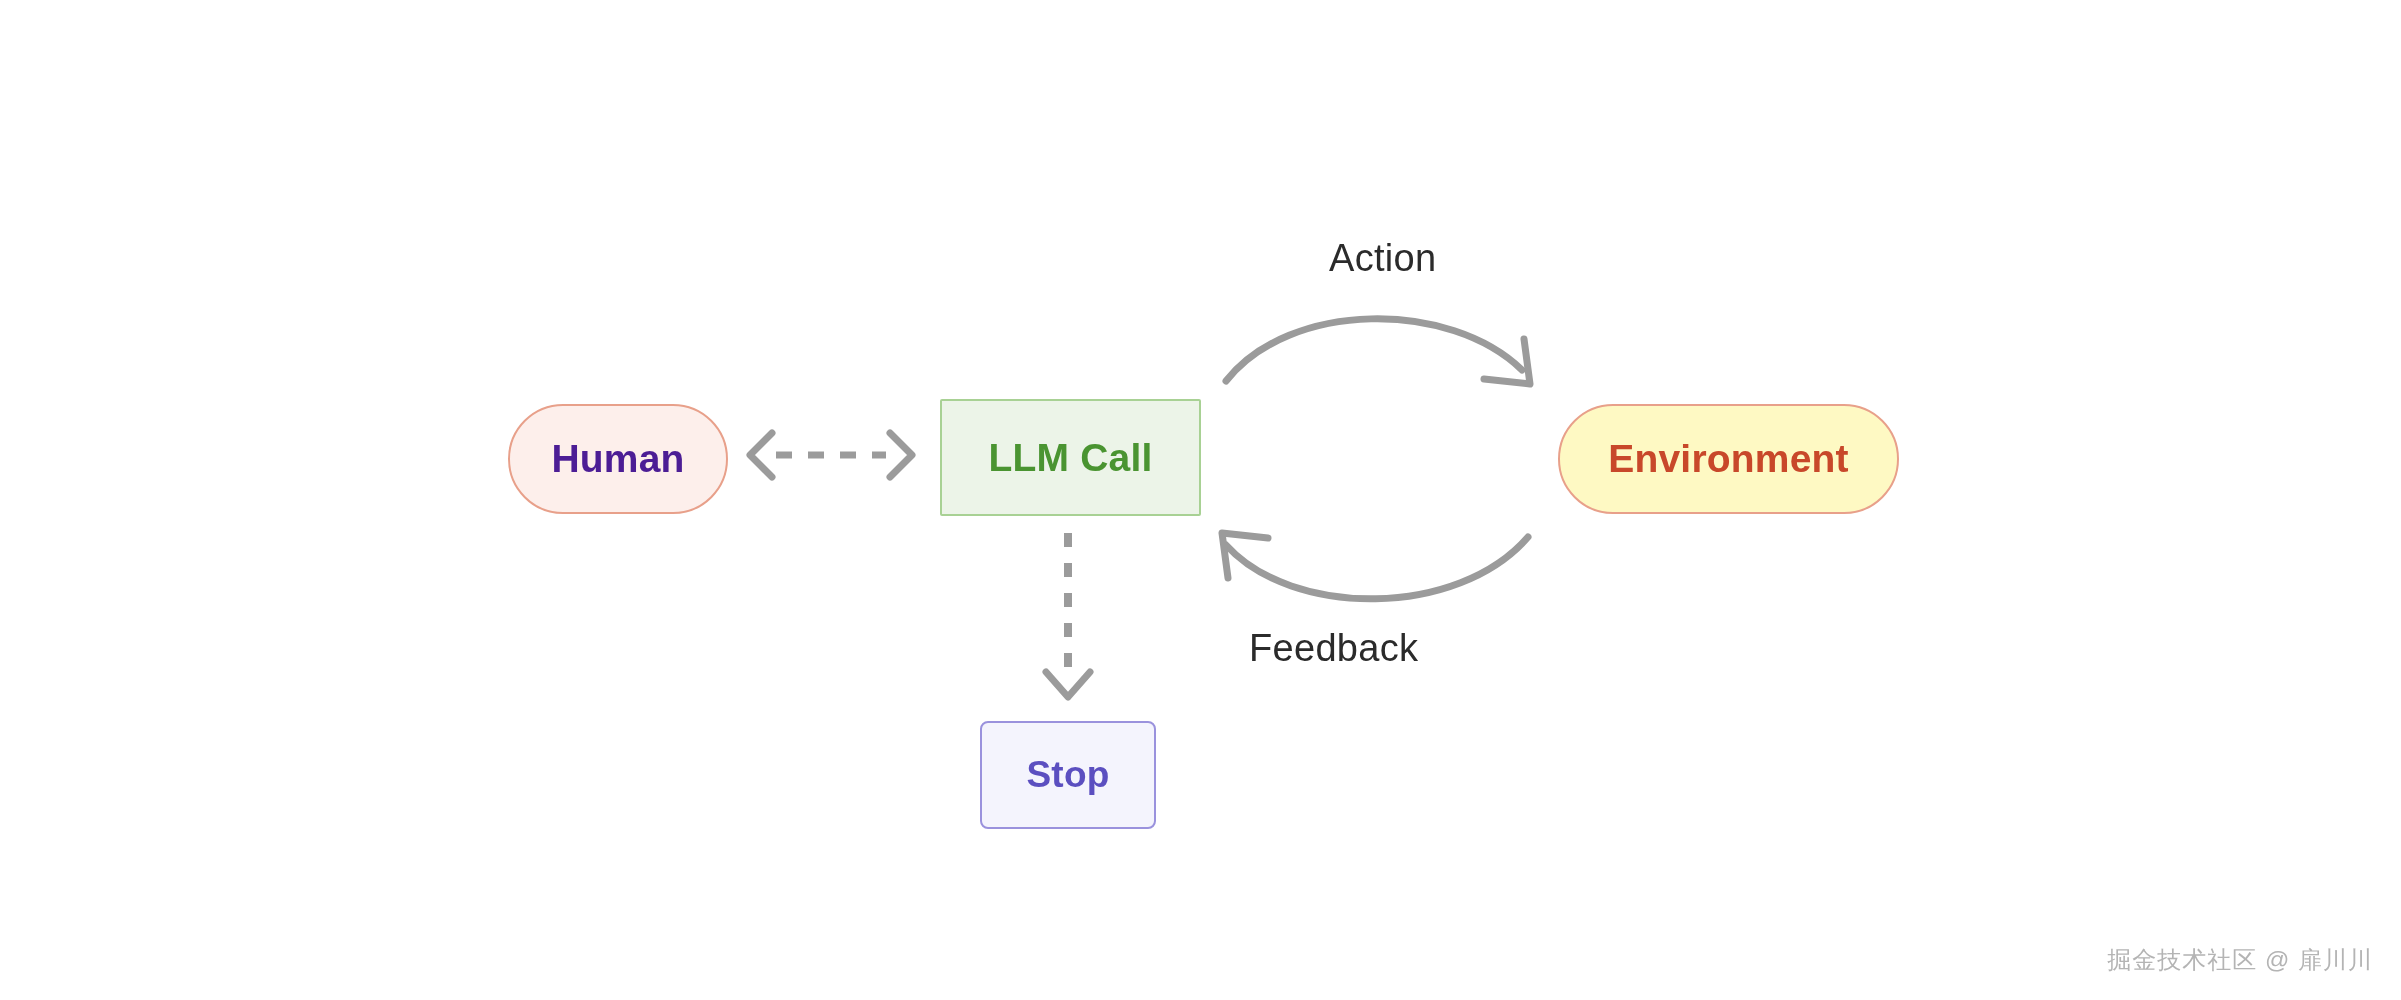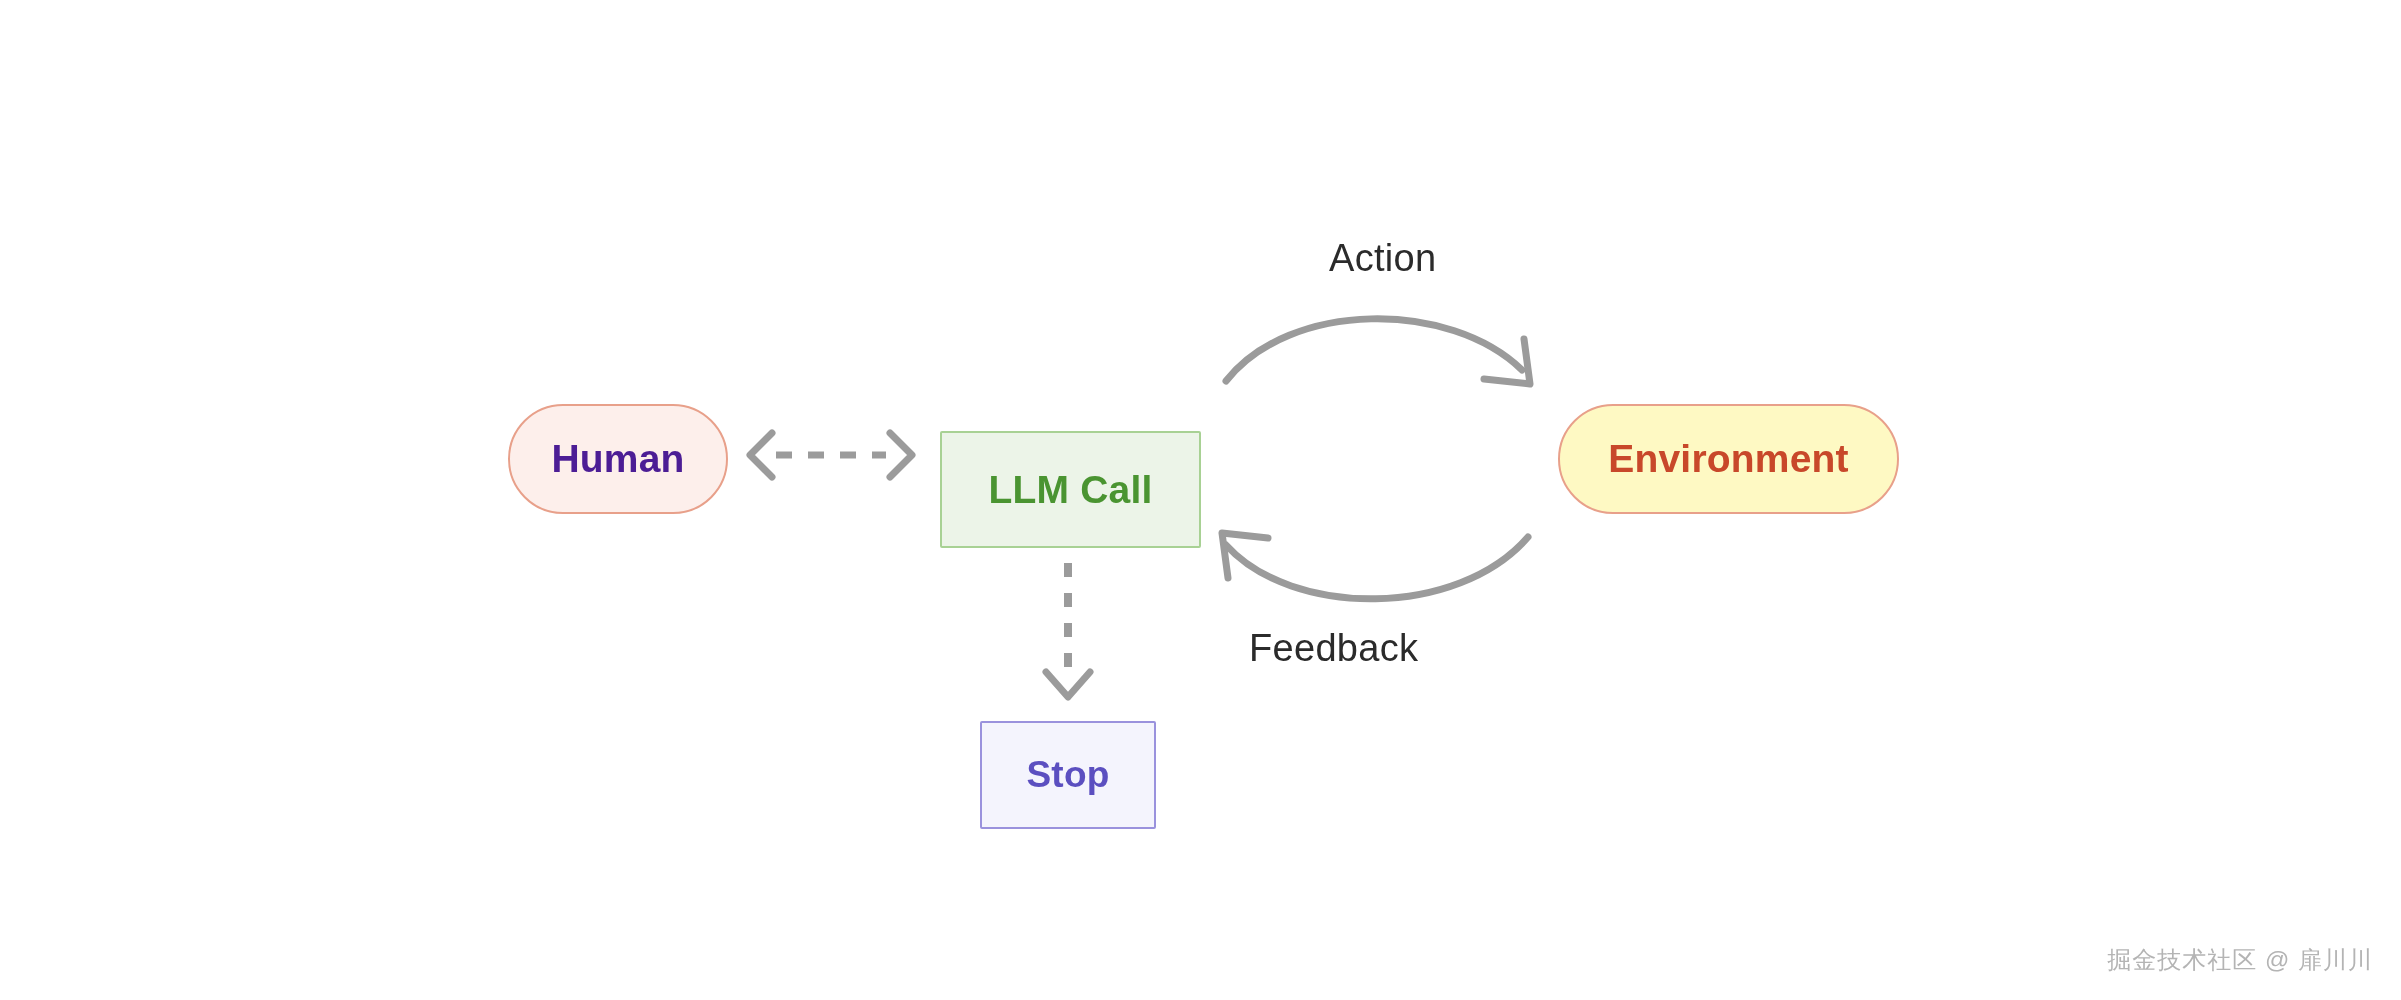--- a/index.html
+++ b/index.html
@@ -53,21 +53,20 @@
     left: 940px;
     top: 399px;
     width: 261px;
     height: 117px;
     background: #ecf4e8;
     border: 2px solid #a8d194;
     border-radius: 2px;
     color: #4a9431;
     font-size: 39px;
     font-weight: bold;
-    margin-top: 32px;
   }
 
   .node-environment {
     left: 1558px;
     top: 404px;
     width: 341px;
     height: 110px;
     background: #fef9c3;
     border: 2px solid #e8a08a;
     border-radius: 55px;
@@ -76,21 +75,21 @@
     font-weight: bold;
   }
 
   .node-stop {
     left: 980px;
     top: 721px;
     width: 176px;
     height: 108px;
     background: #f4f4fd;
     border: 2px solid #9a92dd;
-    border-radius: 2px;
+    border-radius: 8px;
     color: #5b4fc0;
     font-size: 37px;
     font-weight: bold;
   }
 
   
   .edge-label {
     position: absolute;
     color: #2b2b2b;
     font-size: 38px;

